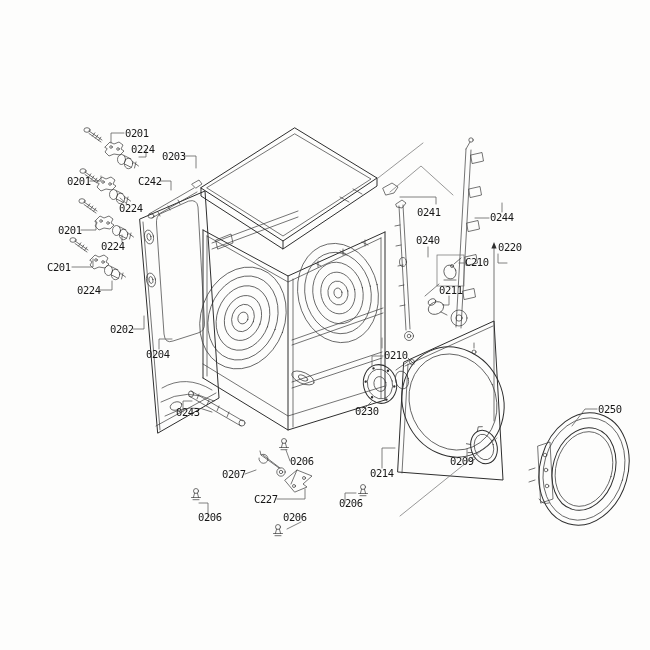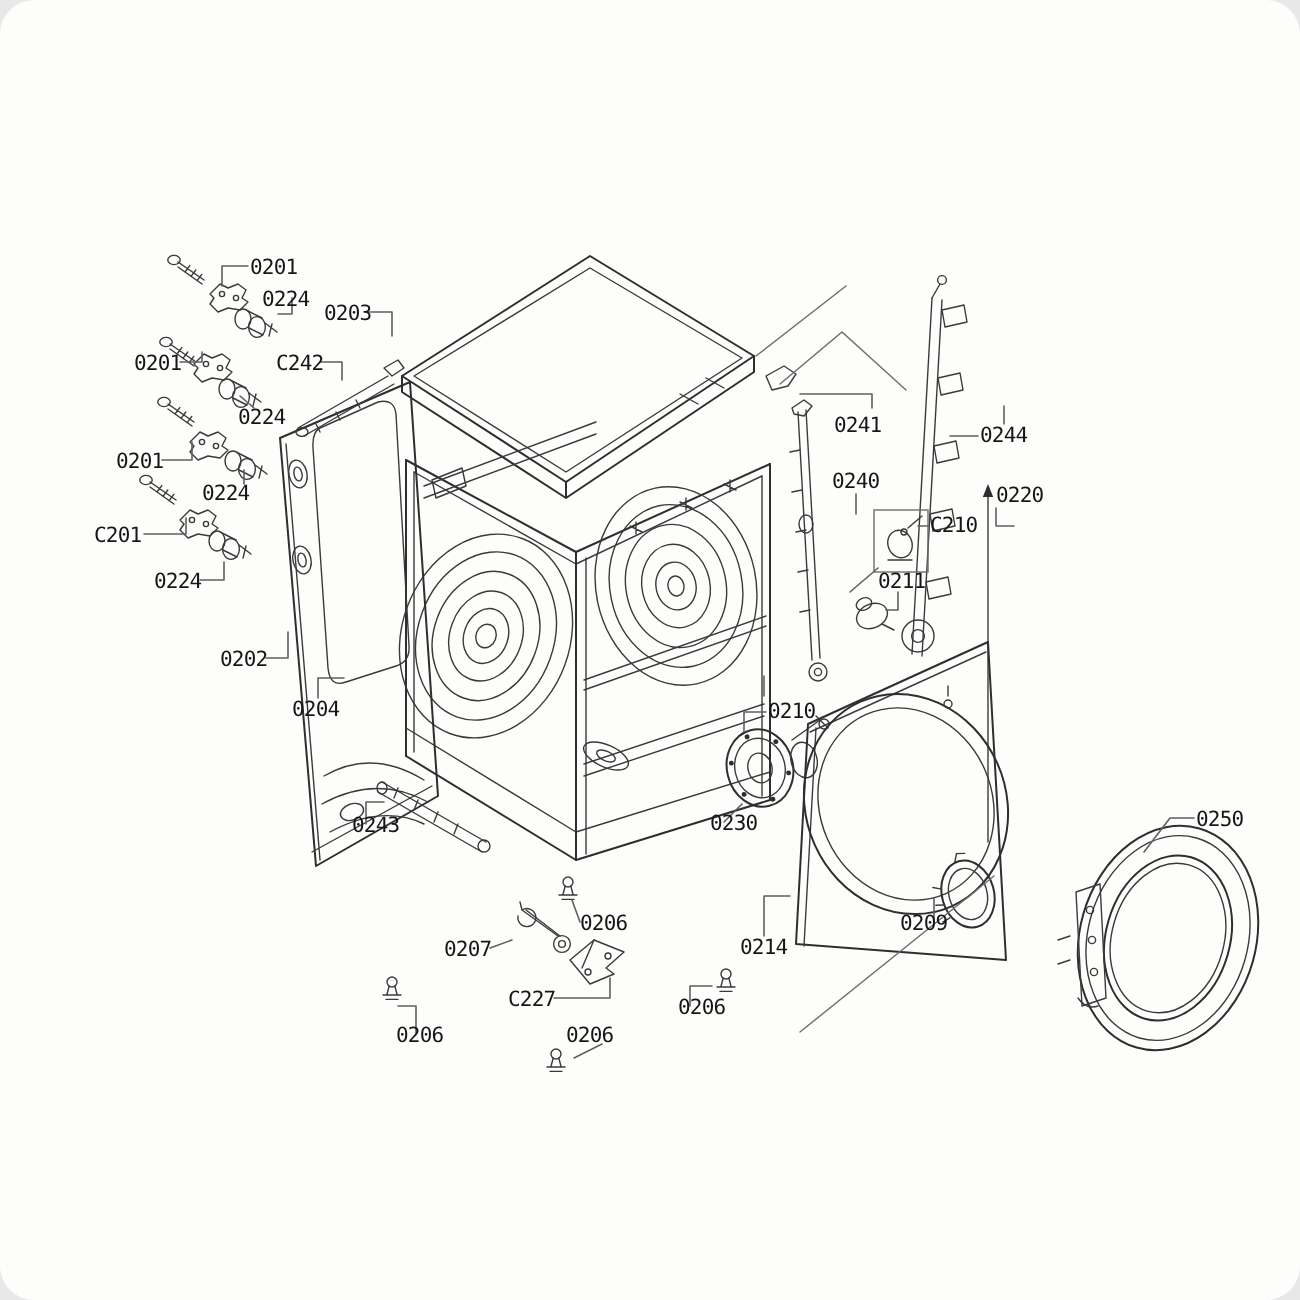--- a/index.html
+++ b/index.html
@@ -1,17 +1,17 @@
 <!DOCTYPE html>
 <html><head>
 <meta charset="utf-8">
 <style>
   html,body{margin:0;padding:0;background:#e8e8e8;}
   .stage{width:650px;height:650px;background:#fdfdfc;position:relative;overflow:hidden;
-         font-family:"DejaVu Sans","Liberation Sans",sans-serif;border-radius:17px;}
+         font-family:"DejaVu Sans","Liberation Sans",sans-serif;}
   svg{display:block}
   .ln  {fill:none;stroke:#2e2e2e;stroke-width:1;stroke-linecap:round;stroke-linejoin:round;}
   .ln2 {fill:none;stroke:#3a3a3a;stroke-width:.7;stroke-linecap:round;stroke-linejoin:round;}
   .thin{fill:none;stroke:#6d6d6d;stroke-width:.7;stroke-linecap:round;}
   .ldr {fill:none;stroke:#5f5f5f;stroke-width:.8;stroke-linecap:round;stroke-linejoin:round;}
   .lbl {font-family:"DejaVu Sans Mono","Liberation Mono",monospace;font-size:10.5px;
         letter-spacing:-.4px;fill:#161616;}
   .fill{fill:#2e2e2e;stroke:none;}
 </style>
 </head>

